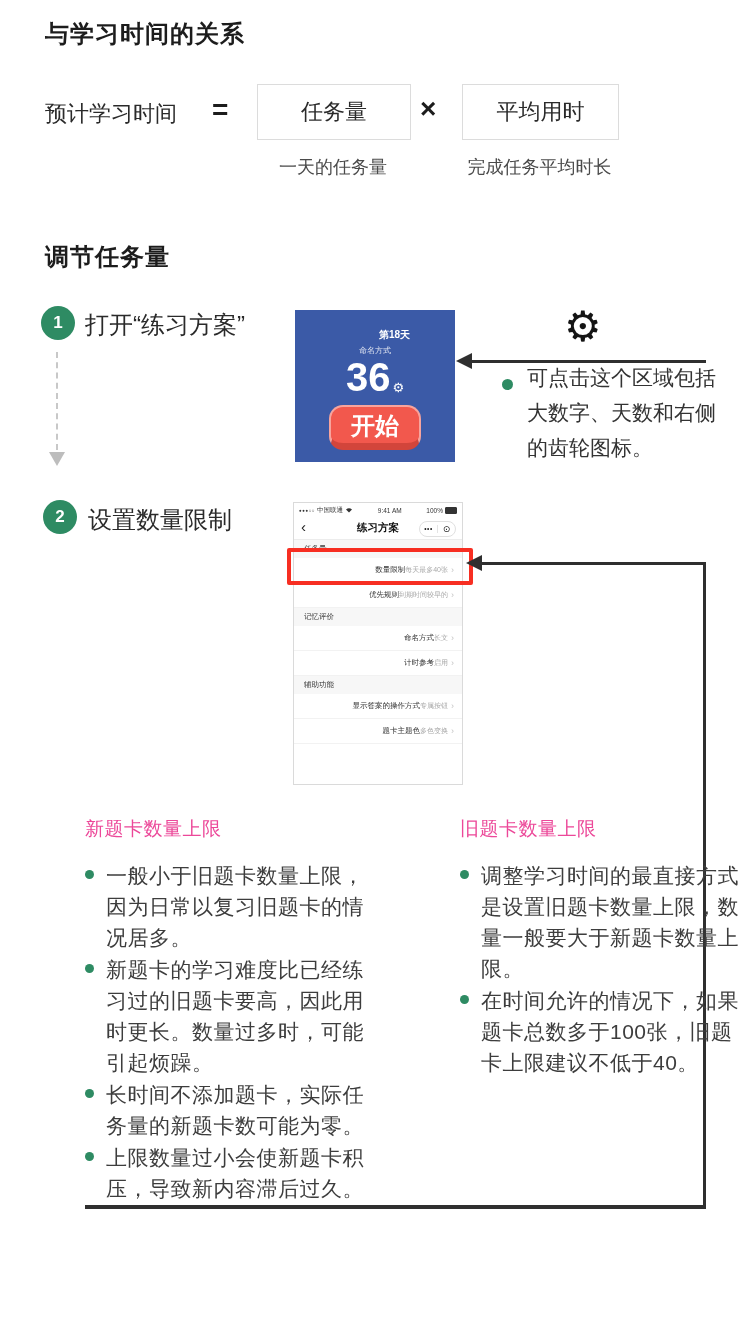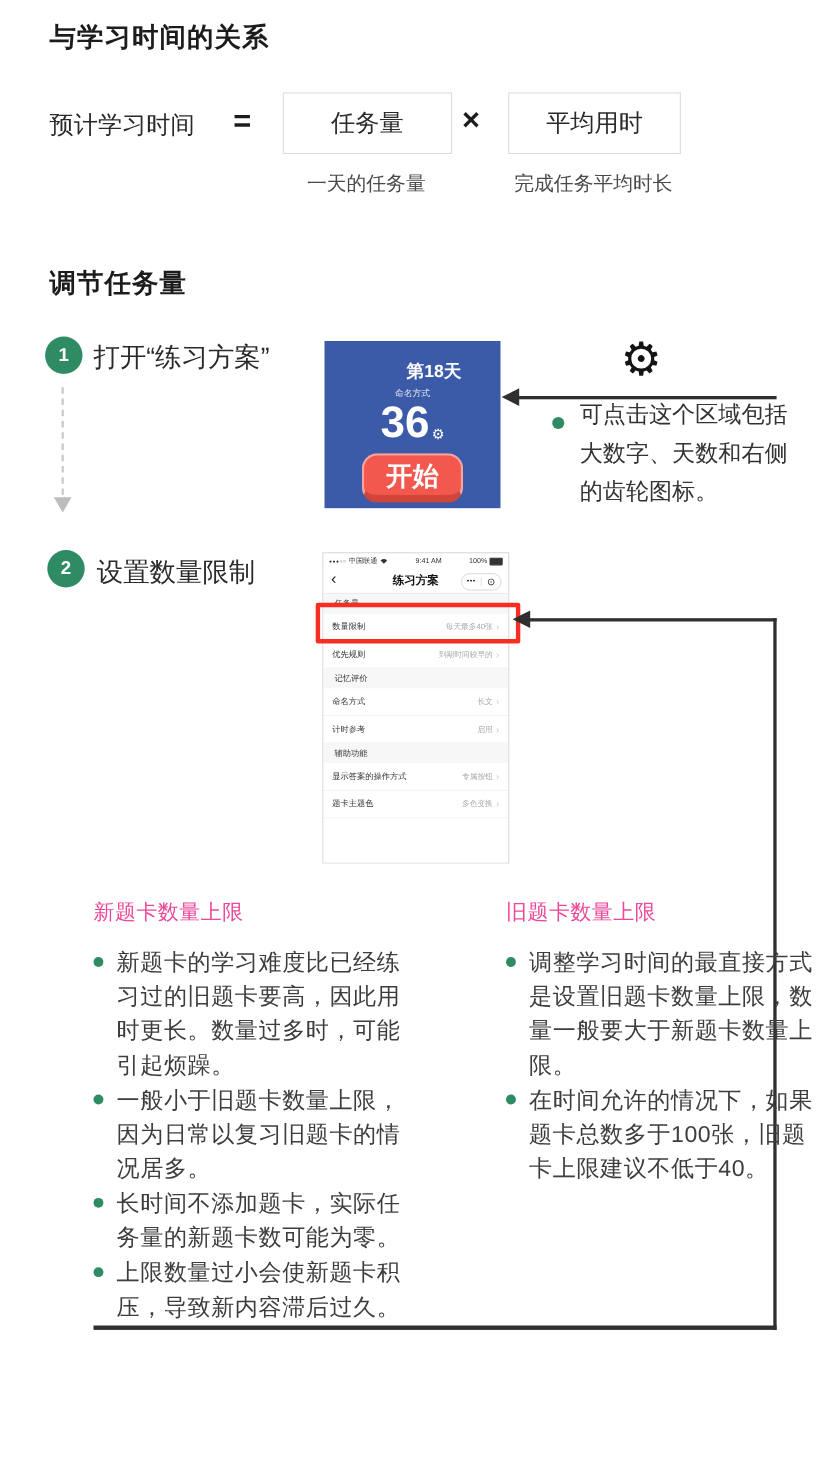--- a/index.html
+++ b/index.html
@@ -25,21 +25,21 @@
   .step-circle{position:absolute;width:34px;height:34px;border-radius:50%;background:#2E8B63;
                color:#fff;font-size:17px;font-weight:bold;display:flex;align-items:center;justify-content:center;}
   .step-label{position:absolute;font-size:24px;color:#2a2a2a;}
   .dash-line{position:absolute;left:56px;top:352px;height:98px;width:0;border-left:2px dashed #c8c8c8;}
   .dash-arrowhead{position:absolute;left:49px;top:452px;width:0;height:0;
                   border-left:8px solid transparent;border-right:8px solid transparent;border-top:14px solid #bdbdbd;}
 
   
   .app-card{position:absolute;left:295px;top:310px;width:160px;height:152px;background:#3B5AA7;
             display:flex;flex-direction:column;align-items:center;}
-  .app-day{margin-top:18px;font-size:16px;font-weight:bold;color:#ffffff;margin-left:39px;}
+  .app-day{margin-top:18px;font-size:10px;font-weight:bold;color:#ffffff;margin-left:39px;}
   .app-tasklabel{margin-top:3px;font-size:8px;color:#ffffff;opacity:.85;}
   .app-count-row{display:flex;align-items:flex-end;margin-top:1px;}
   .app-count{font-size:40px;font-weight:bold;color:#ffffff;line-height:1;}
   .app-count-gear{font-size:13px;color:#ffffff;line-height:1;margin-left:2px;margin-bottom:3px;}
   .start-btn{margin-top:8px;background:#F2584D;border:2px solid #F7A49D;border-bottom:7px solid #D2453B;
              border-radius:14px;color:#fff;font-size:24px;font-weight:bold;padding:3px 20px 1px 20px;}
 
   
   .big-gear{position:absolute;left:564px;top:306px;font-size:42px;line-height:1;color:#141414;}
   .arrow1-line{position:absolute;left:471px;top:360px;width:235px;height:3px;background:#2f2f2f;}
@@ -60,21 +60,21 @@
   .navbar{height:22px;position:relative;border-bottom:1px solid #ececec;background:#fff;}
   .nav-back{position:absolute;left:7px;top:1px;font-size:15px;color:#222;}
   .nav-title{position:absolute;left:0;right:0;top:4px;text-align:center;font-size:10.5px;font-weight:bold;color:#111;}
   .capsule{position:absolute;right:6px;top:4px;width:35px;height:14px;border:1px solid #e0e0e0;border-radius:8px;
            display:flex;align-items:center;background:#fff;}
   .capsule-dots{flex:1;text-align:center;font-size:6.5px;color:#222;letter-spacing:.5px;line-height:14px;}
   .capsule-div{width:1px;height:8px;background:#e4e4e4;}
   .capsule-target{flex:1;text-align:center;font-size:9px;color:#222;line-height:14px;}
   .sec-header{height:18px;background:#f7f7f7;display:flex;align-items:center;padding:0 10px;
               font-size:7.5px;color:#3a3a3a;}
-  .p-row{height:24px;background:#fff;display:flex;align-items:center;justify-content:space-between;
+  .p-row{height:24px;background:#fff;display:flex;align-items:center;justify-content:flex-end;
          padding:0 8px;border-bottom:1px solid #f2f2f2;}
   .p-row .lbl{font-size:7.5px;color:#333;}
   .p-row .val{font-size:7px;color:#a8a8a8;display:flex;align-items:center;gap:3px;}
   .p-row .chev{font-size:9px;color:#c4c4c4;line-height:1;}
   .phone-filler{background:#ffffff;height:60px;}
 
   
   .red-box{position:absolute;left:287px;top:548px;width:178px;height:29px;border:4px solid #F72E22;border-radius:2px;}
   .arrow2-head{position:absolute;left:466px;top:555px;width:0;height:0;
                border-top:8px solid transparent;border-bottom:8px solid transparent;border-right:16px solid #2f2f2f;}
@@ -212,25 +212,25 @@
   <div class="arrow2-head"></div>
   <div class="arrow2-hline"></div>
   <div class="arrow2-vline"></div>
   <div class="bottom-line"></div>
 
   <div class="col col-left">
     <div class="col-heading">新题卡数量上限</div>
     <div class="bullets">
       <div class="bullet">
           <span class="dot"></span>
+          <span class="btxt">一般小于旧题卡数量上限，因为日常以复习旧题卡的情况居多。</span>
+        </div>
+      <div class="bullet">
+          <span class="dot"></span>
           <span class="btxt">新题卡的学习难度比已经练习过的旧题卡要高，因此用时更长。数量过多时，可能引起烦躁。</span>
-        </div>
-      <div class="bullet">
-          <span class="dot"></span>
-          <span class="btxt">一般小于旧题卡数量上限，因为日常以复习旧题卡的情况居多。</span>
         </div>
       <div class="bullet">
           <span class="dot"></span>
           <span class="btxt">长时间不添加题卡，实际任务量的新题卡数可能为零。</span>
         </div>
       <div class="bullet">
           <span class="dot"></span>
           <span class="btxt">上限数量过小会使新题卡积压，导致新内容滞后过久。</span>
         </div>
     </div>

